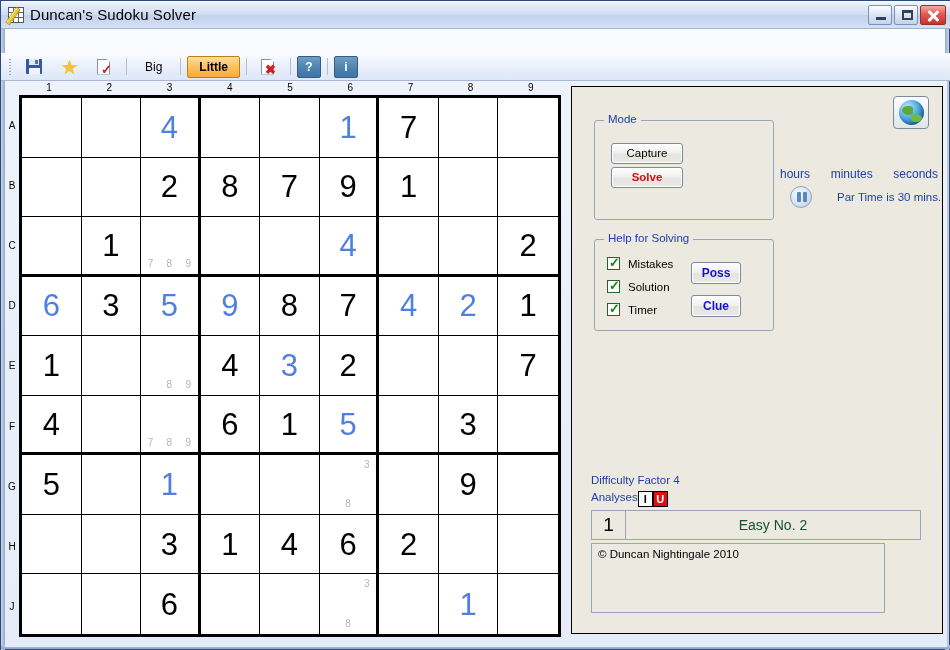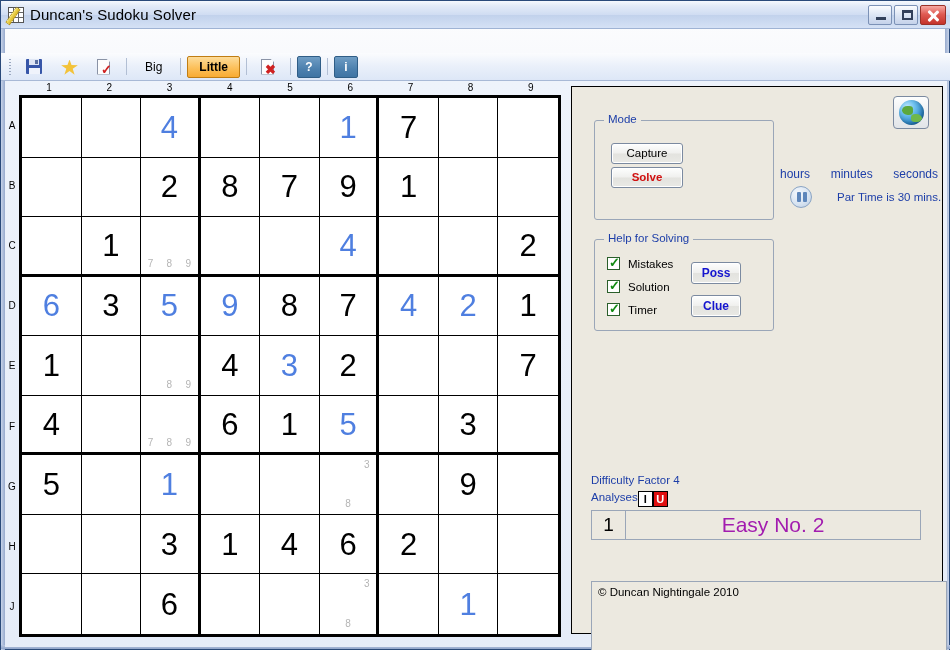--- a/index.html
+++ b/index.html
@@ -319,26 +319,26 @@
   #name-bar {
     position:absolute; left:19px; top:423px; width:330px; height:30px;
     display:flex; border:1px solid #9aa6b8; background:#ece9e0;
   }
   #name-num {
     width:34px; display:flex; align-items:center; justify-content:center;
     font-size:19px; color:#000; border-right:1px solid #9aa6b8;
   }
   #name-title {
     flex:1; display:flex; align-items:center; justify-content:center;
-    font-size:21px; color:#a21caf;text-align:right;
+    font-size:14px; color:#14532d;text-align:right;
   }
   #notes-box {
-    position:absolute; left:19px; top:456px; width:356px; height:70px;
+    position:absolute; left:19px; top:456px; width:294px; height:70px;
     border:1px solid #9aa6b8; background:#ece9e0;
-    padding:4px 6px; font-size:11.5px; color:#000;margin-top:38px;
+    padding:4px 6px; font-size:11.5px; color:#000;
   }
 </style>
 </head>
 <body>
 
 <div id="window">
   <div class="frame-edge-l"></div>
   <div class="frame-edge-r"></div>
   <div class="frame-edge-b"></div>
 

